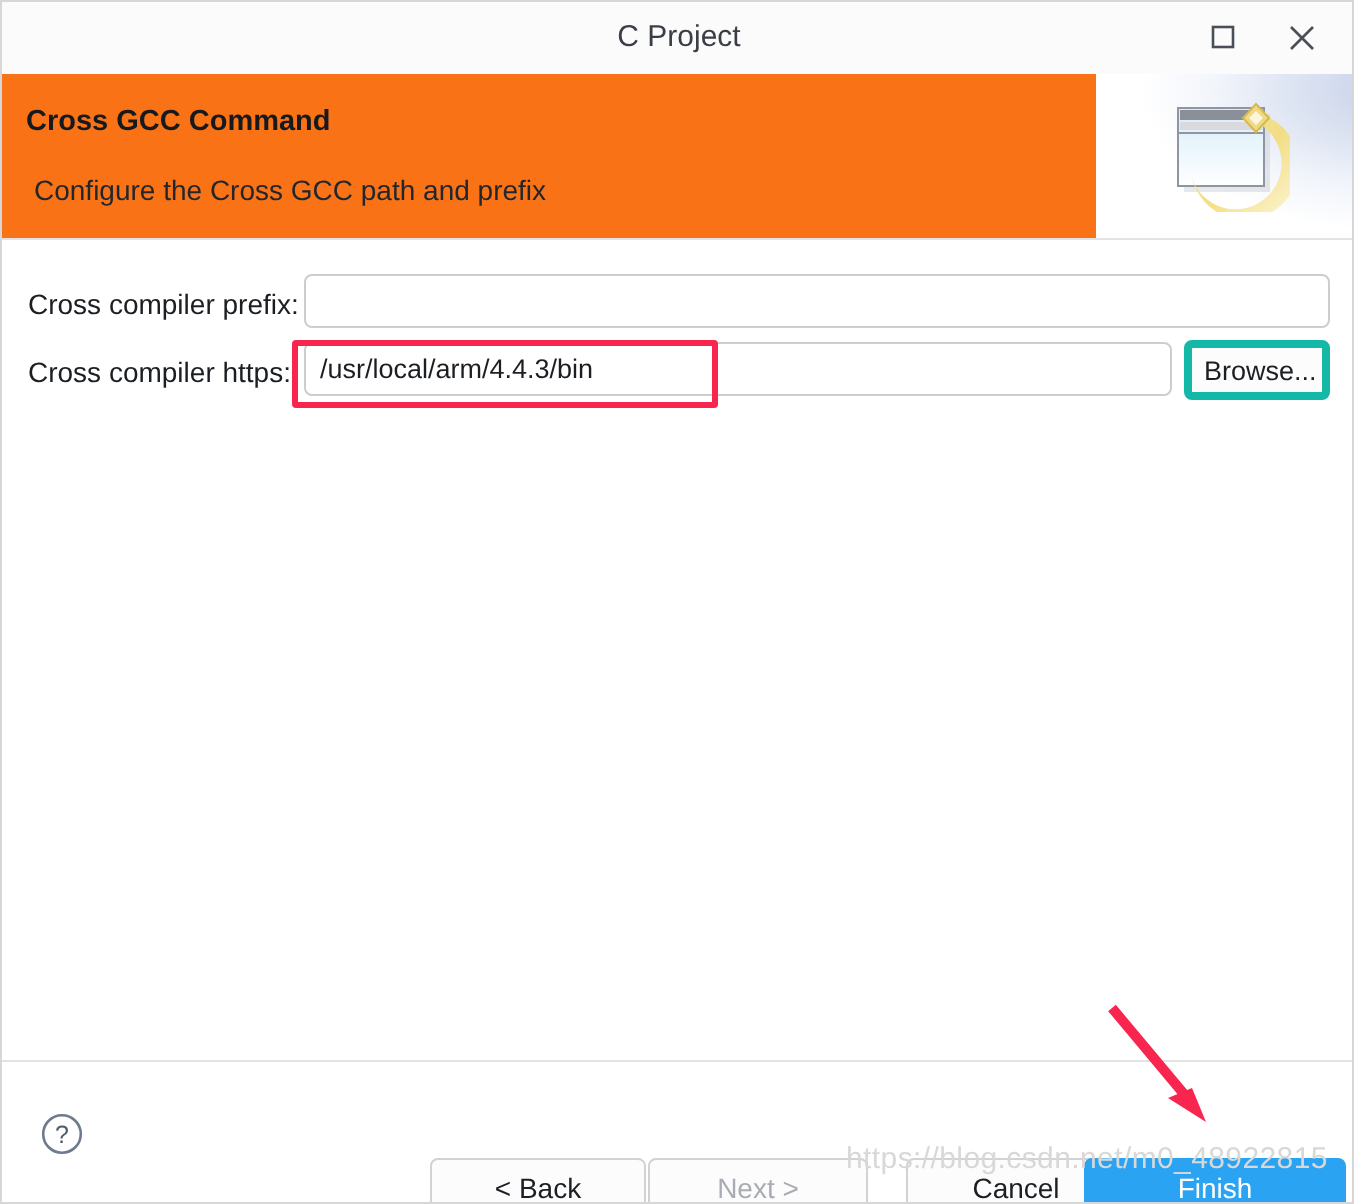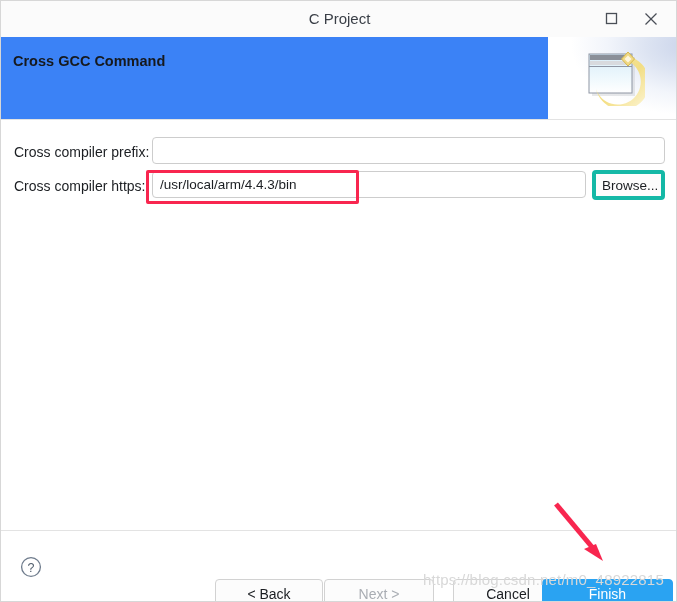--- a/index.html
+++ b/index.html
@@ -47,21 +47,21 @@
   }
   .win-btn svg { display: block; margin: 5px auto 0 auto; }
   #btn-max { right: 54px; }
   #btn-close { right: 14px; }
 
   
   .banner {
     position: absolute;
     left: 0; top: 36px;
     width: 677px; height: 82px;
-    background: #3b82f6;
+    background: #f97316;
     overflow: hidden;
   }
   .banner-grad {
     position: absolute;
     right: 0; top: 0;
     width: 130px; height: 82px;
     background:
       radial-gradient(ellipse 120px 70px at 110% 10%, #c9d3ea 0%, #dde4f2 38%, #f2f5fb 70%, #ffffff 100%);
   }
   .banner-title {
@@ -232,20 +232,21 @@
         <line x1="1.5" y1="1.5" x2="12.5" y2="12.5" stroke="#4a4f57" stroke-width="1.3"></line>
         <line x1="12.5" y1="1.5" x2="1.5" y2="12.5" stroke="#4a4f57" stroke-width="1.3"></line>
       </svg>
     </div>
   </div>
 
   <div class="banner">
     <div class="banner-grad"></div>
 
     <div class="banner-title">Cross GCC Command</div>
+    <div class="banner-sub">Configure the Cross GCC path and prefix</div>
 
     <div class="banner-icon">
       <svg width="62" height="58" viewBox="0 0 62 58">
         <defs>
           <linearGradient id="winBody" x1="0" y1="0" x2="0" y2="1">
             <stop offset="0%" stop-color="#d7ecf8"></stop>
             <stop offset="60%" stop-color="#eef8fd"></stop>
             <stop offset="100%" stop-color="#ffffff"></stop>
           </linearGradient>
           <linearGradient id="swoosh" x1="0" y1="0" x2="1" y2="1">

